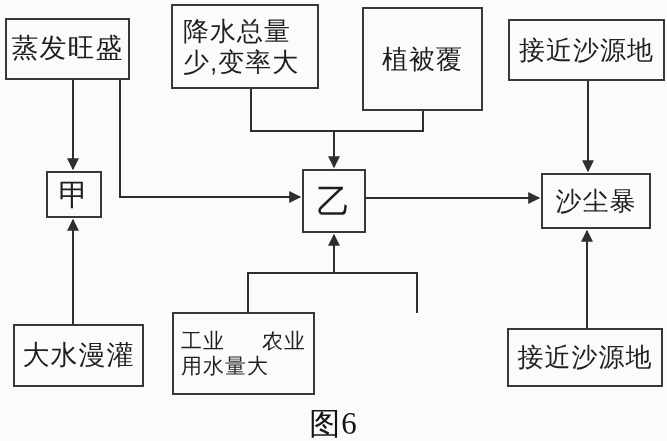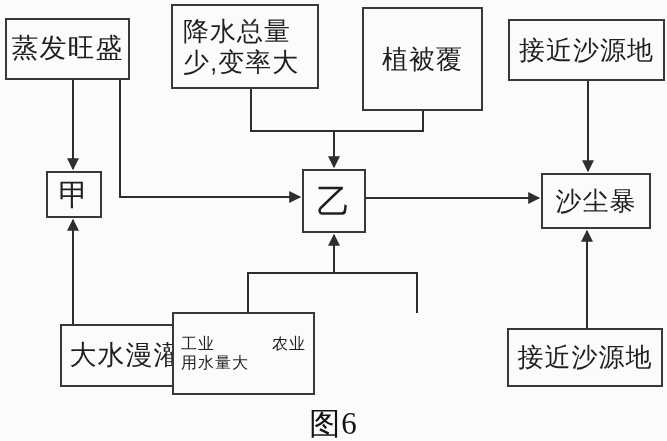--- a/index.html
+++ b/index.html
@@ -37,22 +37,22 @@
   .node .ln { display: block; white-space: nowrap; }
 
   .n-evaporation { left: 5px;   top: 18px;  width: 125px; height: 62px; font-size: 27px; }
   .n-precipitation { left: 171px; top: 4px; width: 148px; height: 85px; font-size: 26px;
                      align-items: flex-start; padding-left: 10px; text-align: left; }
   .n-vegetation { left: 362px; top: 7px;  width: 121px; height: 104px; font-size: 26px; text-align: right; }
   .n-winter-wind { left: 508px; top: 19px; width: 157px; height: 62px; font-size: 26px; }
   .n-jia { left: 46px;  top: 171px; width: 56px;  height: 47px; font-size: 30px; }
   .n-yi  { left: 302px; top: 169px; width: 64px;  height: 64px; font-size: 34px; }
   .n-sandstorm { left: 541px; top: 173px; width: 110px; height: 56px; font-size: 26px; }
-  .n-flood { left: 13px;   top: 324px; width: 131px; height: 63px; font-size: 27px; margin-left: 47px; }
-  .n-water-use { left: 172px; top: 312px; width: 143px; height: 83px; font-size: 16px;
+  .n-flood { left: 13px;   top: 324px; width: 131px; height: 63px; font-size: 27px; }
+  .n-water-use { left: 172px; top: 312px; width: 143px; height: 83px; font-size: 21px;
                  align-items: stretch; padding: 0 7px; text-align: left; }
   .n-water-use .row1 { display: flex; justify-content: space-between; }
   .n-population { left: 353px; top: 313px; width: 129px; height: 82px; font-size: 26px; }
   .n-sand-source { left: 507px; top: 328px; width: 156px; height: 59px; font-size: 26px; }
 
   .caption {
     position: absolute;
     left: 0; right: 0;
     top: 403px;
     text-align: center;

